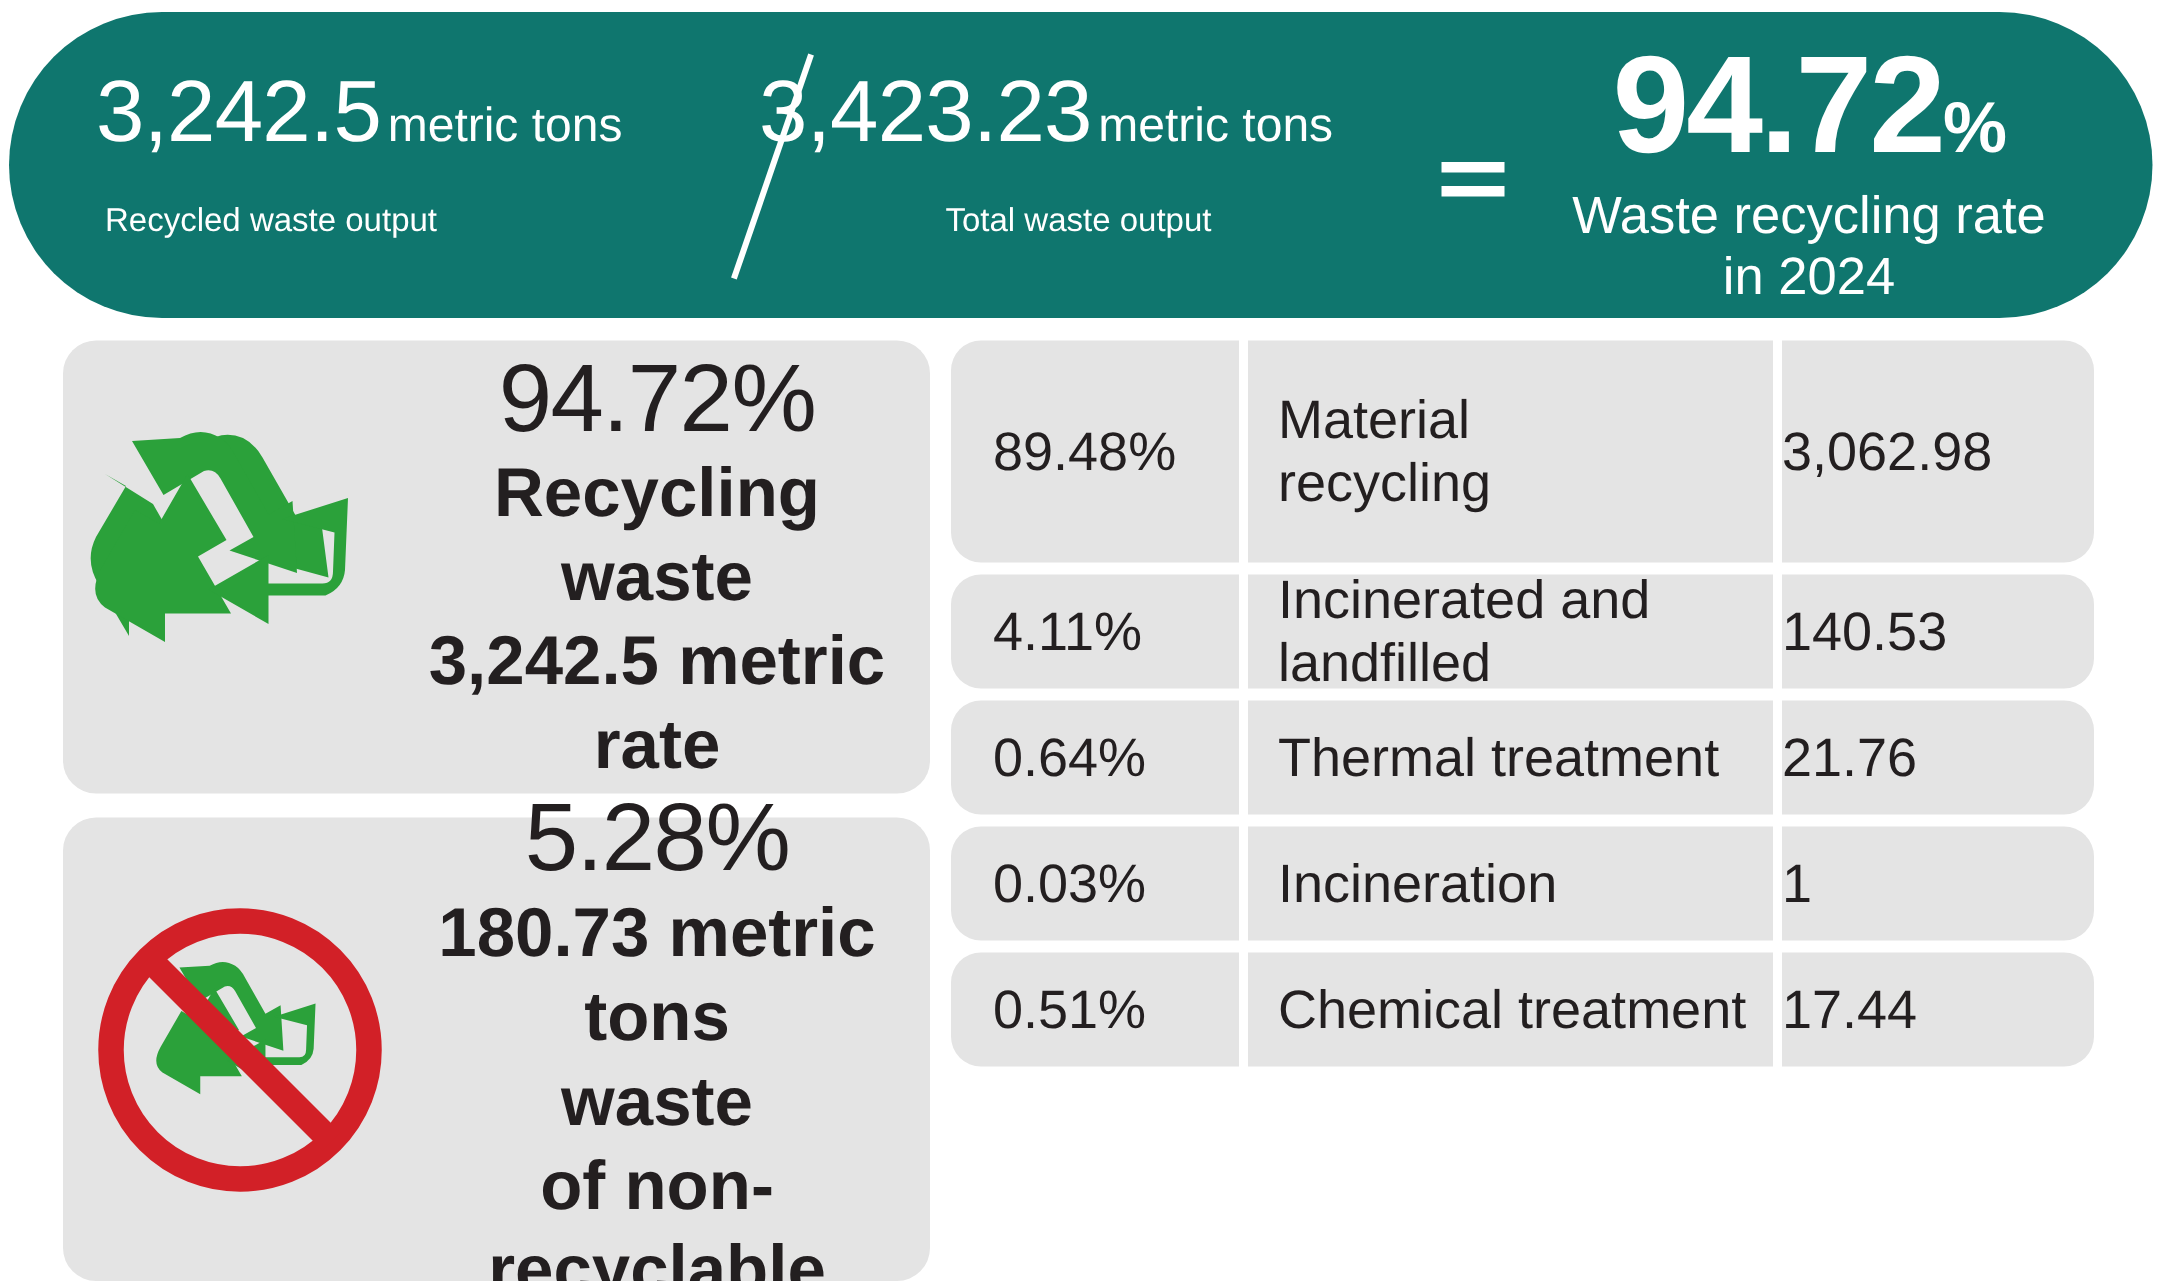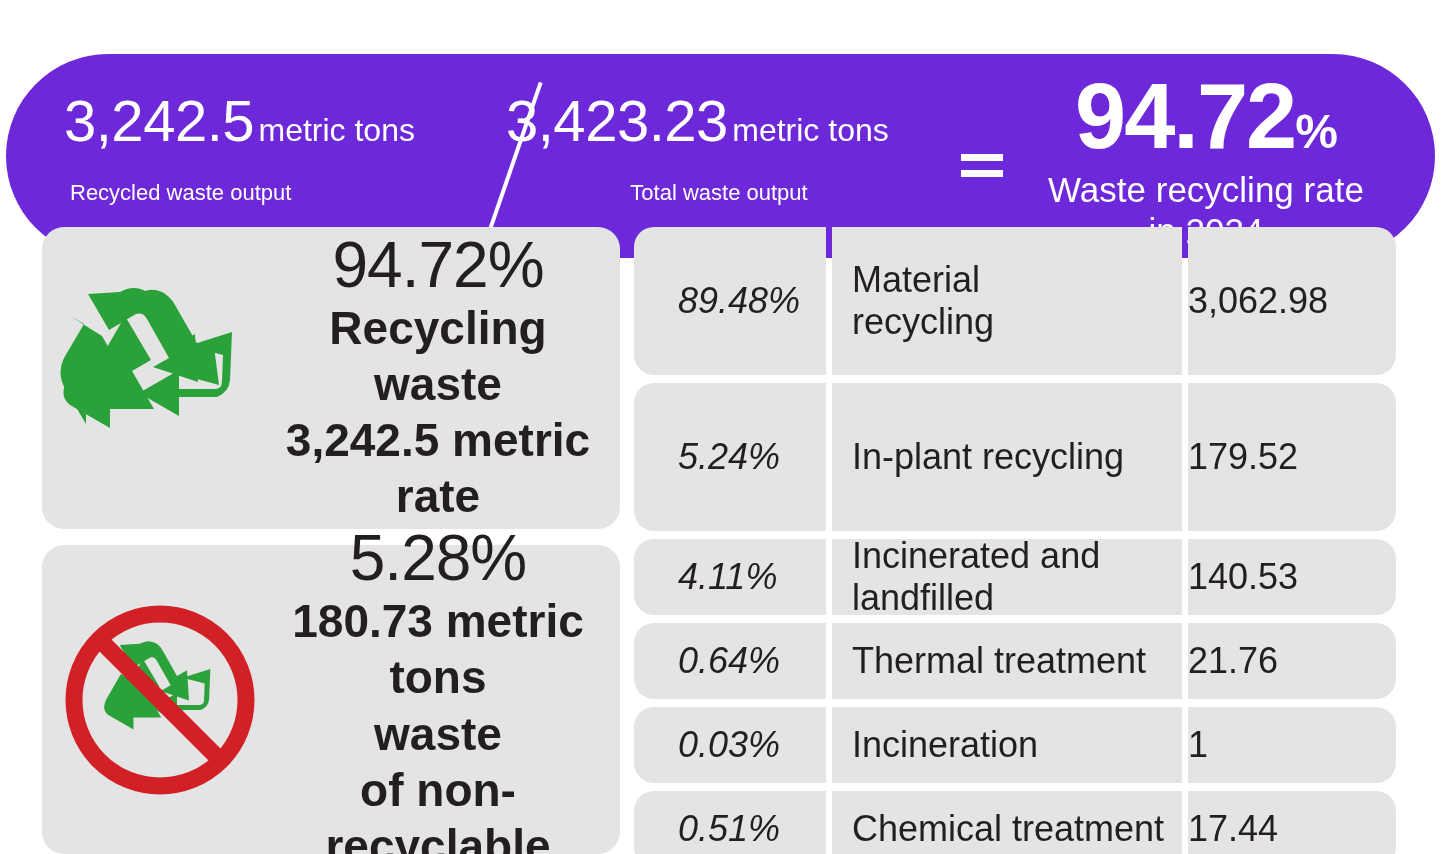--- a/index.html
+++ b/index.html
@@ -17,24 +17,23 @@
     -webkit-font-smoothing: antialiased;
   }
 
   
   .banner {
     position: absolute;
     left: 6px;
     top: 8px;
     width: 1429px;
     height: 204px;
-    background: #6d28d9;
+    background: #0f766e;
     border-radius: 102px;
     box-sizing: border-box;
-    margin-top: 46px;
   }
 
   .frac-block {
     position: absolute;
     color: #ffffff;
     text-align: center;
   }
   .frac-top {
     white-space: nowrap;
     line-height: 1;
@@ -194,22 +193,21 @@
     align-items: center;
     box-sizing: border-box;
     font-size: 36px;
     font-weight: 400;
     color: #231f20;
     line-height: 1.18;
   }
   .c-pct {
     flex: 0 0 192px;
     border-radius: 20px 0 0 20px;
-    padding-left: 44px;
-    font-style: italic;
+    padding-left: 28px;
   }
   .c-name {
     flex: 1 1 auto;
     padding-left: 20px;
     margin-left: 6px;
   }
   .c-val {
     flex: 0 0 208px;
     border-radius: 0 20px 20px 0;
     margin-left: 6px;
@@ -316,25 +314,20 @@
     <div class="tcell c-pct">89.48%</div>
     <div class="tcell c-name">
       <div>
         <div>Material</div>
         <div>recycling</div>
       </div>
     </div>
     <div class="tcell c-val">3,062.98</div>
   </div>
 
-  <div class="trow r-tall">
-    <div class="tcell c-pct">5.24%</div>
-    <div class="tcell c-name">In-plant recycling</div>
-    <div class="tcell c-val">179.52</div>
-  </div>
 
   <div class="trow r-short">
     <div class="tcell c-pct">4.11%</div>
     <div class="tcell c-name">Incinerated and landfilled</div>
     <div class="tcell c-val">140.53</div>
   </div>
 
   <div class="trow r-short">
     <div class="tcell c-pct">0.64%</div>
     <div class="tcell c-name">Thermal treatment</div>

